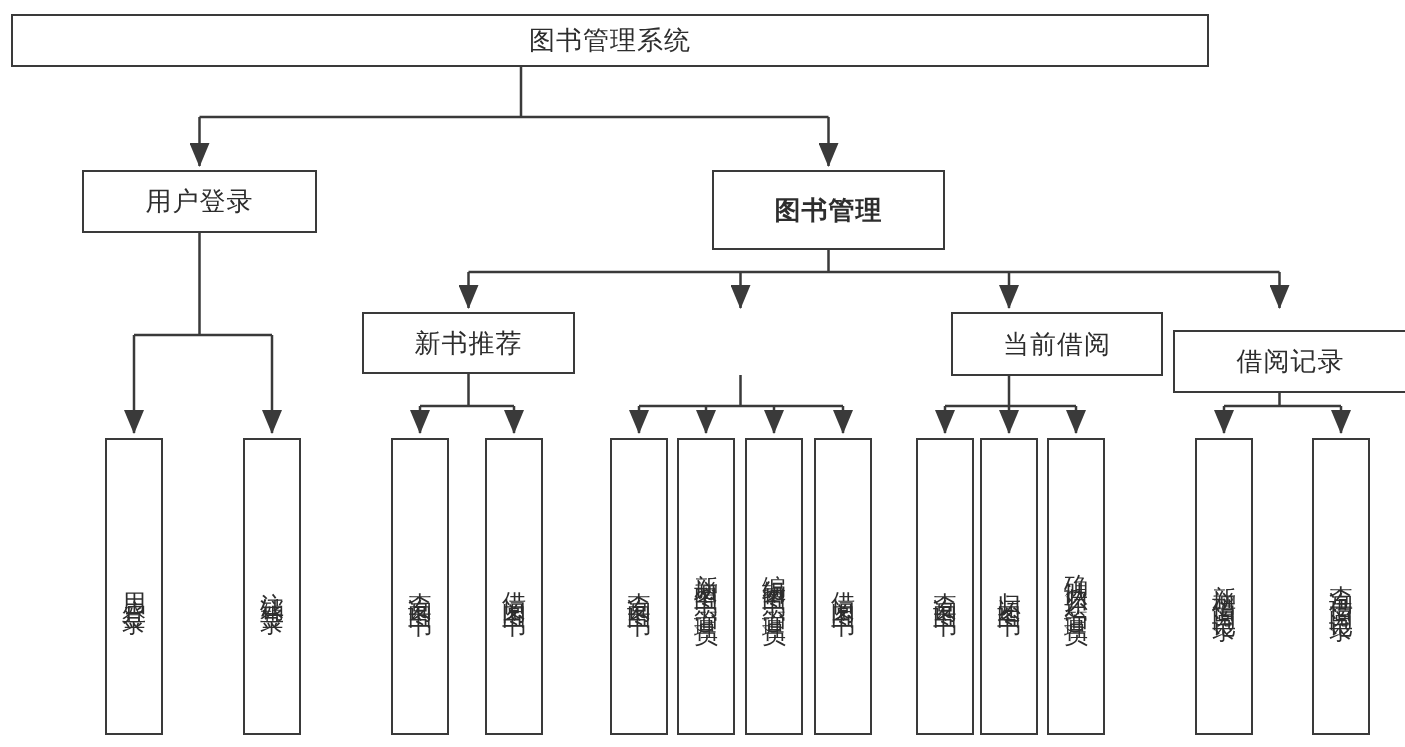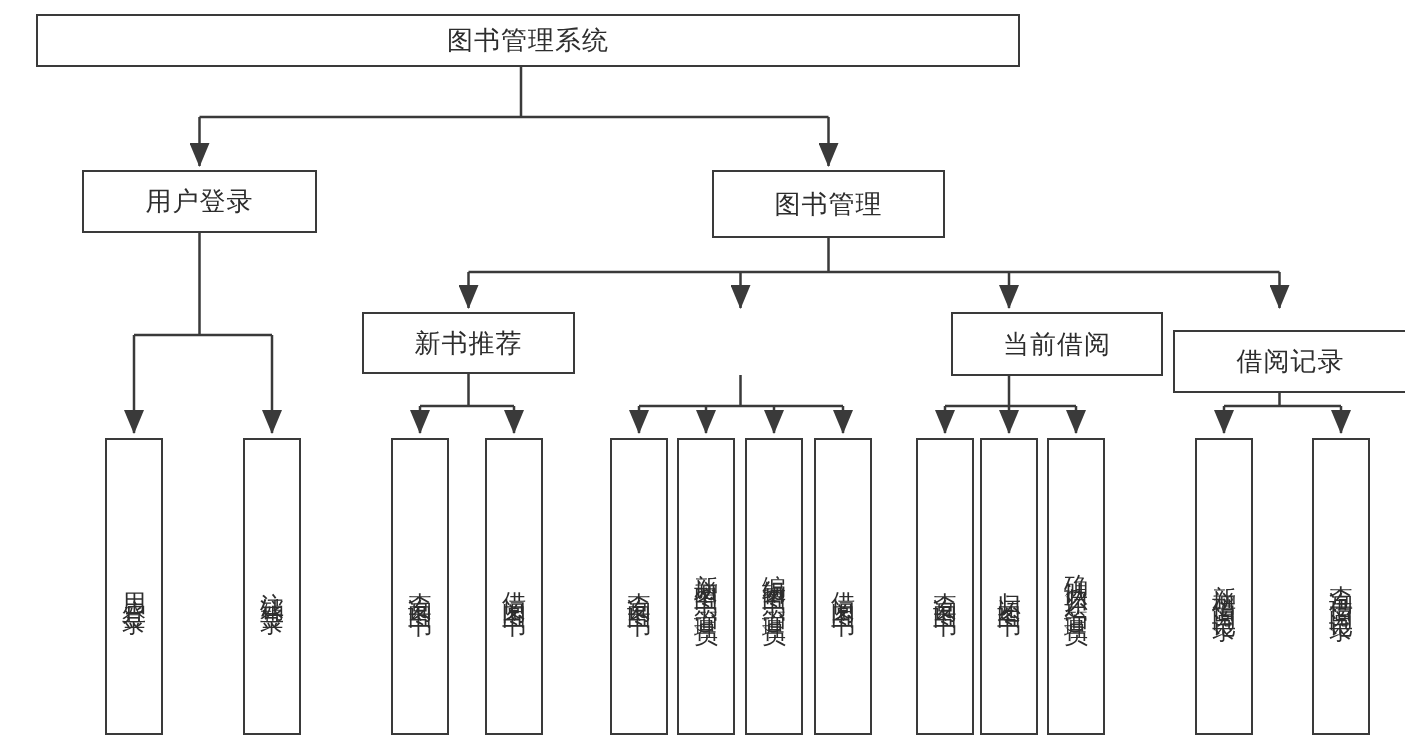--- a/index.html
+++ b/index.html
@@ -100,24 +100,24 @@
     <path class="trunk" d="M1009 376 L1009 406 M945 406 L1076 406"></path>
     <line class="arrow-line" x1="945" y1="406" x2="945" y2="433" marker-end="url(#arrow)"></line>
     <line class="arrow-line" x1="1009" y1="406" x2="1009" y2="433" marker-end="url(#arrow)"></line>
     <line class="arrow-line" x1="1076" y1="406" x2="1076" y2="433" marker-end="url(#arrow)"></line>
 
     <path class="trunk" d="M1279.5 375 L1279.5 406 M1224 406 L1341 406"></path>
     <line class="arrow-line" x1="1224" y1="406" x2="1224" y2="433" marker-end="url(#arrow)"></line>
     <line class="arrow-line" x1="1341" y1="406" x2="1341" y2="433" marker-end="url(#arrow)"></line>
   </svg>
 
-  <div class="node" style="left:36px; top:14px; width:984px; height:53px;">图书管理系统</div>
+  <div class="node" style="left:11px; top:14px; width:1198px; height:53px;">图书管理系统</div>
 
   <div class="node" style="left:82px; top:170px; width:235px; height:63px;">用户登录</div>
-  <div class="node" style="left:712px; top:170px; width:233px; height:68px;">图书管理</div>
+  <div class="node" style="left:712px; top:170px; width:233px; height:80px;font-weight:bold;">图书管理</div>
 
   <div class="node" style="left:362px; top:312px; width:213px; height:62px;">新书推荐</div>
   <div class="node" style="left:903px; top:312px; width:212px; height:64px;margin-left:48px;">当前借阅</div>
   <div class="node" style="left:1173px; top:330px; width:235px; height:63px;">借阅记录</div>
 
   <div class="node v-node" style="left:105px; top:438px; width:58px; height:297px;">用户登录</div>
   <div class="node v-node" style="left:243px; top:438px; width:58px; height:297px;">注销登录</div>
 
   <div class="node v-node" style="left:391px; top:438px; width:58px; height:297px;">查询图书</div>
   <div class="node v-node" style="left:485px; top:438px; width:58px; height:297px;">借阅图书</div>

